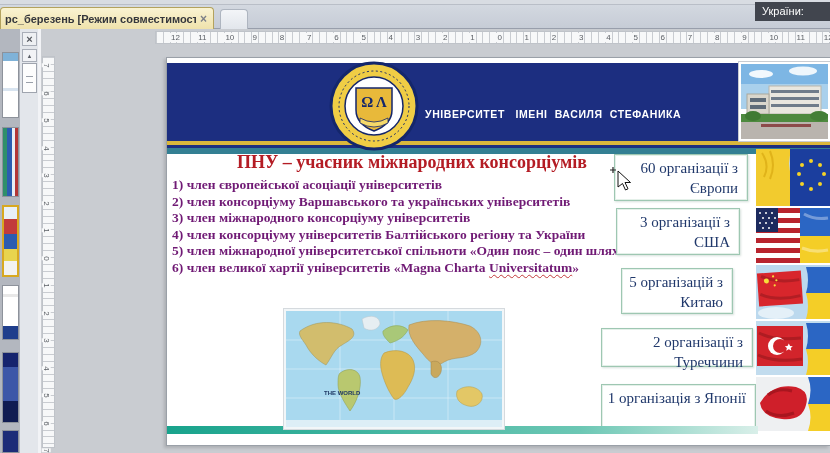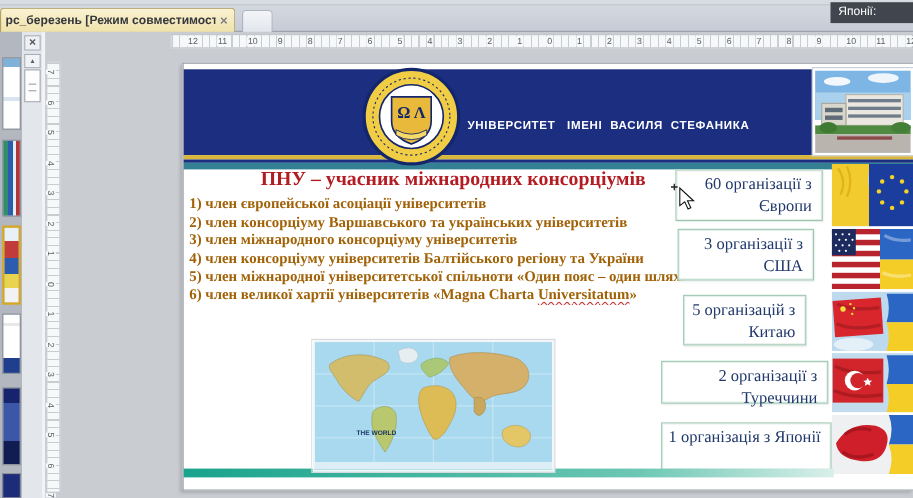--- a/index.html
+++ b/index.html
@@ -70,21 +70,21 @@
   .uni-line { position:absolute; left:258px; color:#fff; font-weight:bold; font-size:10.5px;
     letter-spacing:0.6px; white-space:pre; }
   .uni-line1 { top:31px; } .uni-line2 { top:45px; }
   .emblem { position:absolute; left:162px; top:2px; width:90px; height:92px; }
   .photo-frame { position:absolute; left:571px; top:3px; width:93px; height:81px; background:#fff;
     border:1px solid #c8ccd2; padding:2px; }
 
   .slide-title { position:absolute; left:10px; top:94px; width:470px; text-align:center;
     font-family:"Liberation Serif", serif; font-weight:bold; font-size:18px; color:#b41c24; }
   .consort-list { position:absolute; left:5px; top:119px; width:456px; list-style:none;
-    font-family:"Liberation Serif", serif; font-weight:bold; font-size:13.5px; color:#a16207;
+    font-family:"Liberation Serif", serif; font-weight:bold; font-size:13.5px; color:#701a75;
     line-height:16.5px; }
   .consort-list li { text-indent:-17px; padding-left:17px; }
   .magna-underline { text-decoration:underline; text-decoration-color:#c23a3a; text-decoration-style:wavy;
     text-decoration-thickness:1px; text-underline-offset:2px; }
 
   .world-map { position:absolute; left:117px; top:251px; width:220px; height:120px;
     border:2px solid #f2f6f8; box-shadow:0 0 0 1px #d5dade; z-index:5; }
 
   .stat-box { position:absolute; background:#fff; border:1px solid #9ec7b2;
     box-shadow:1px 1px 2px rgba(90,130,110,0.25), inset 0 0 0 1px #e4f0e9;
@@ -118,21 +118,21 @@
 
   <div class="tab-bar">
     <div class="tab-active">
       <span class="tab-label">рс_березень [Режим совместимости]</span>
       <span class="tab-close">×</span>
     </div>
     <div class="tab-ghost"></div>
   </div>
 
   <div class="speak-overlay">
-    <span>Японії:</span>
+    <span>України:</span>
   </div>
 
   <div class="thumb-pane">
     <div class="thumb th1"></div>
     <div class="thumb th2"></div>
     <div class="thumb th3"></div>
     <div class="thumb th4"></div>
     <div class="thumb th5"></div>
     <div class="thumb th6"></div>
   </div>

